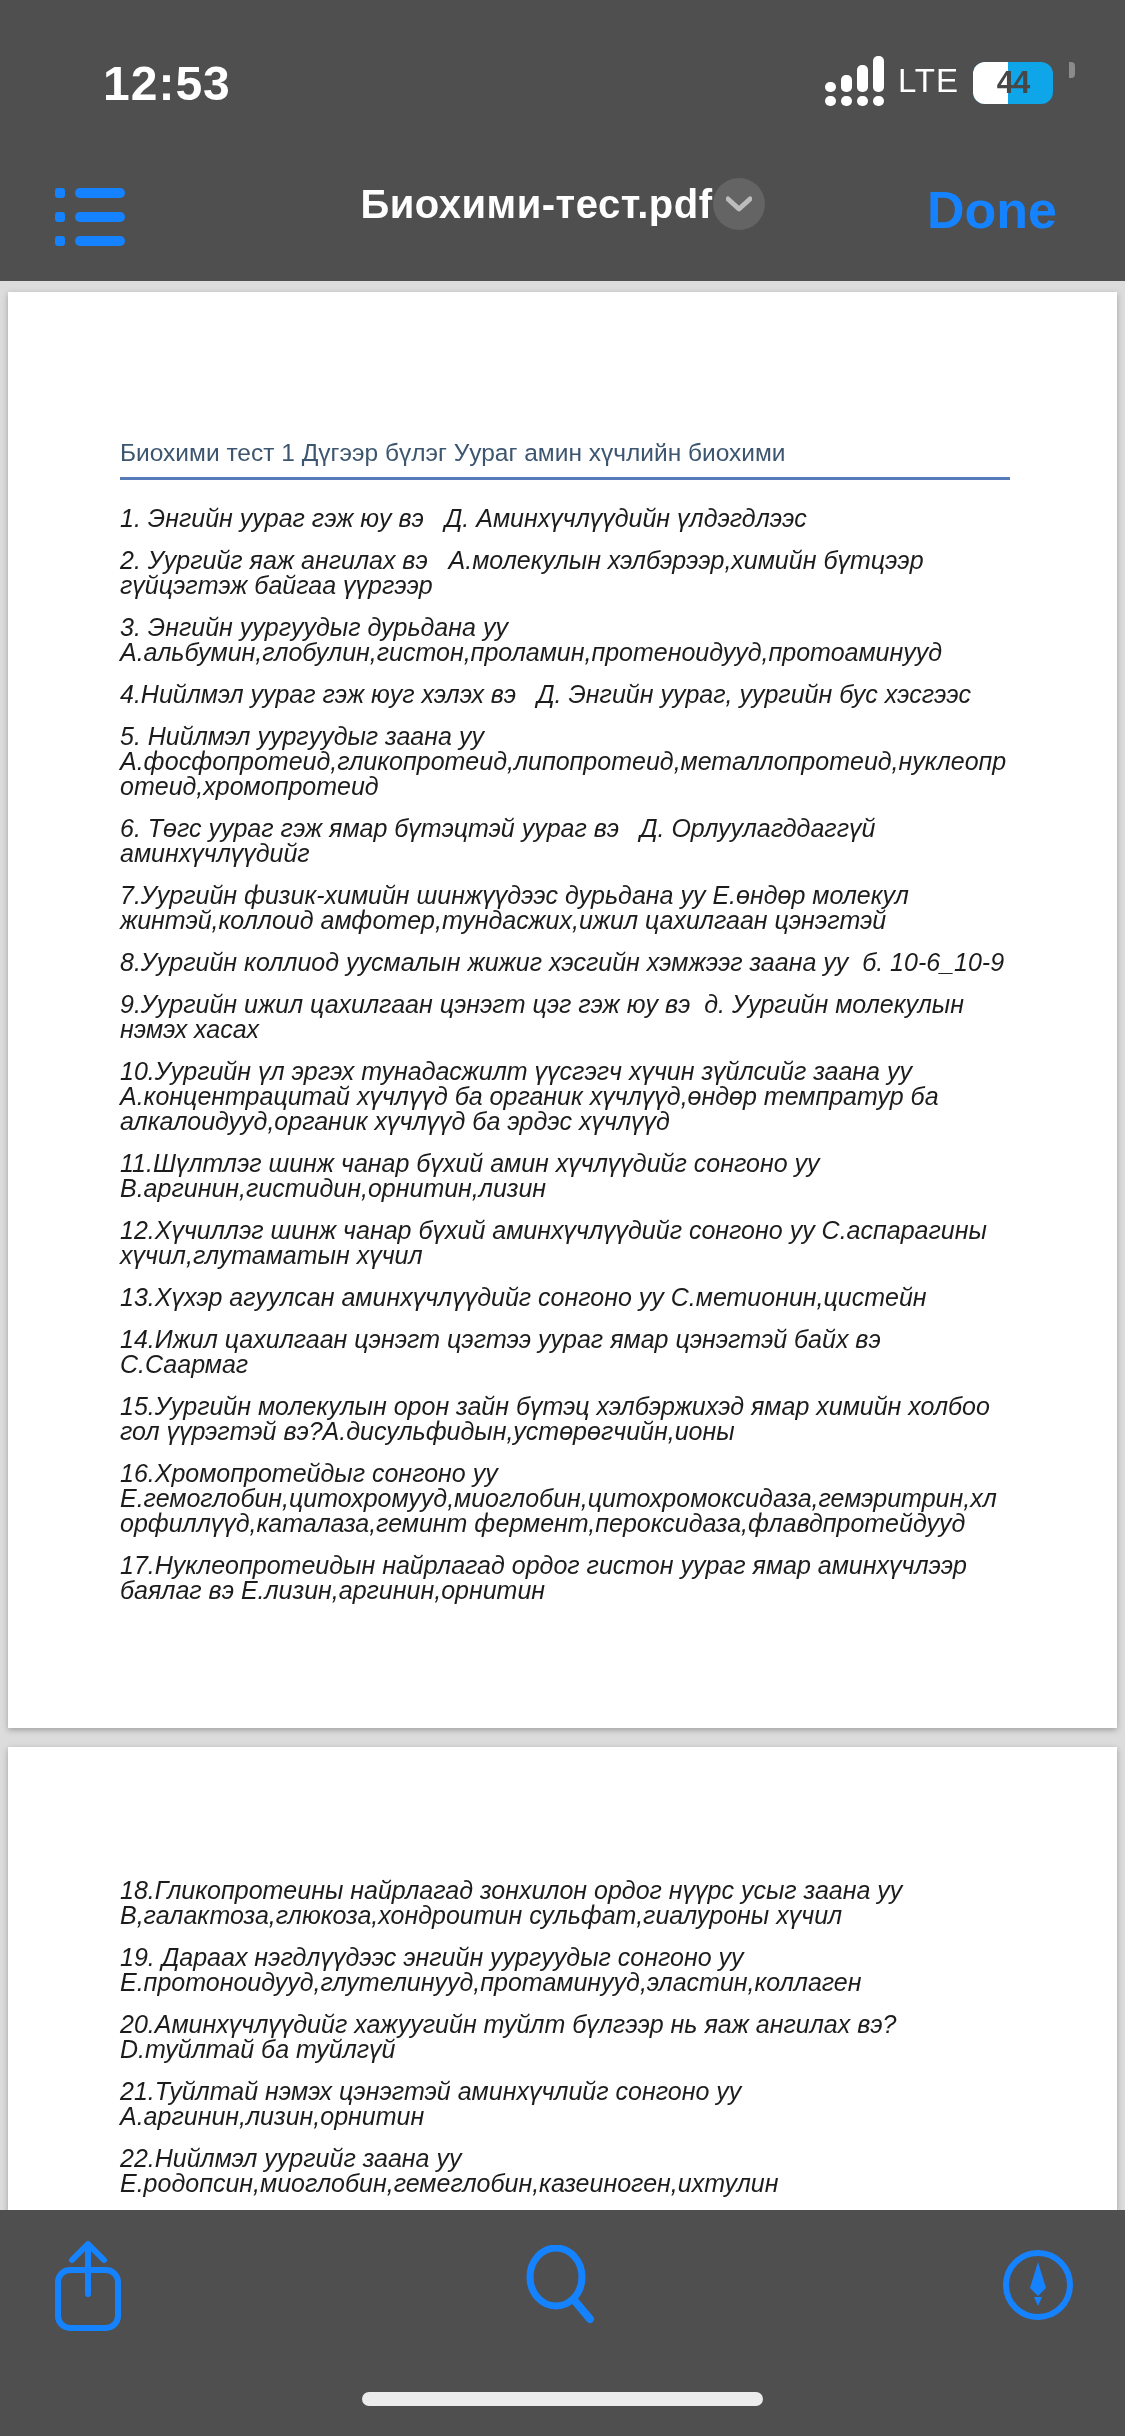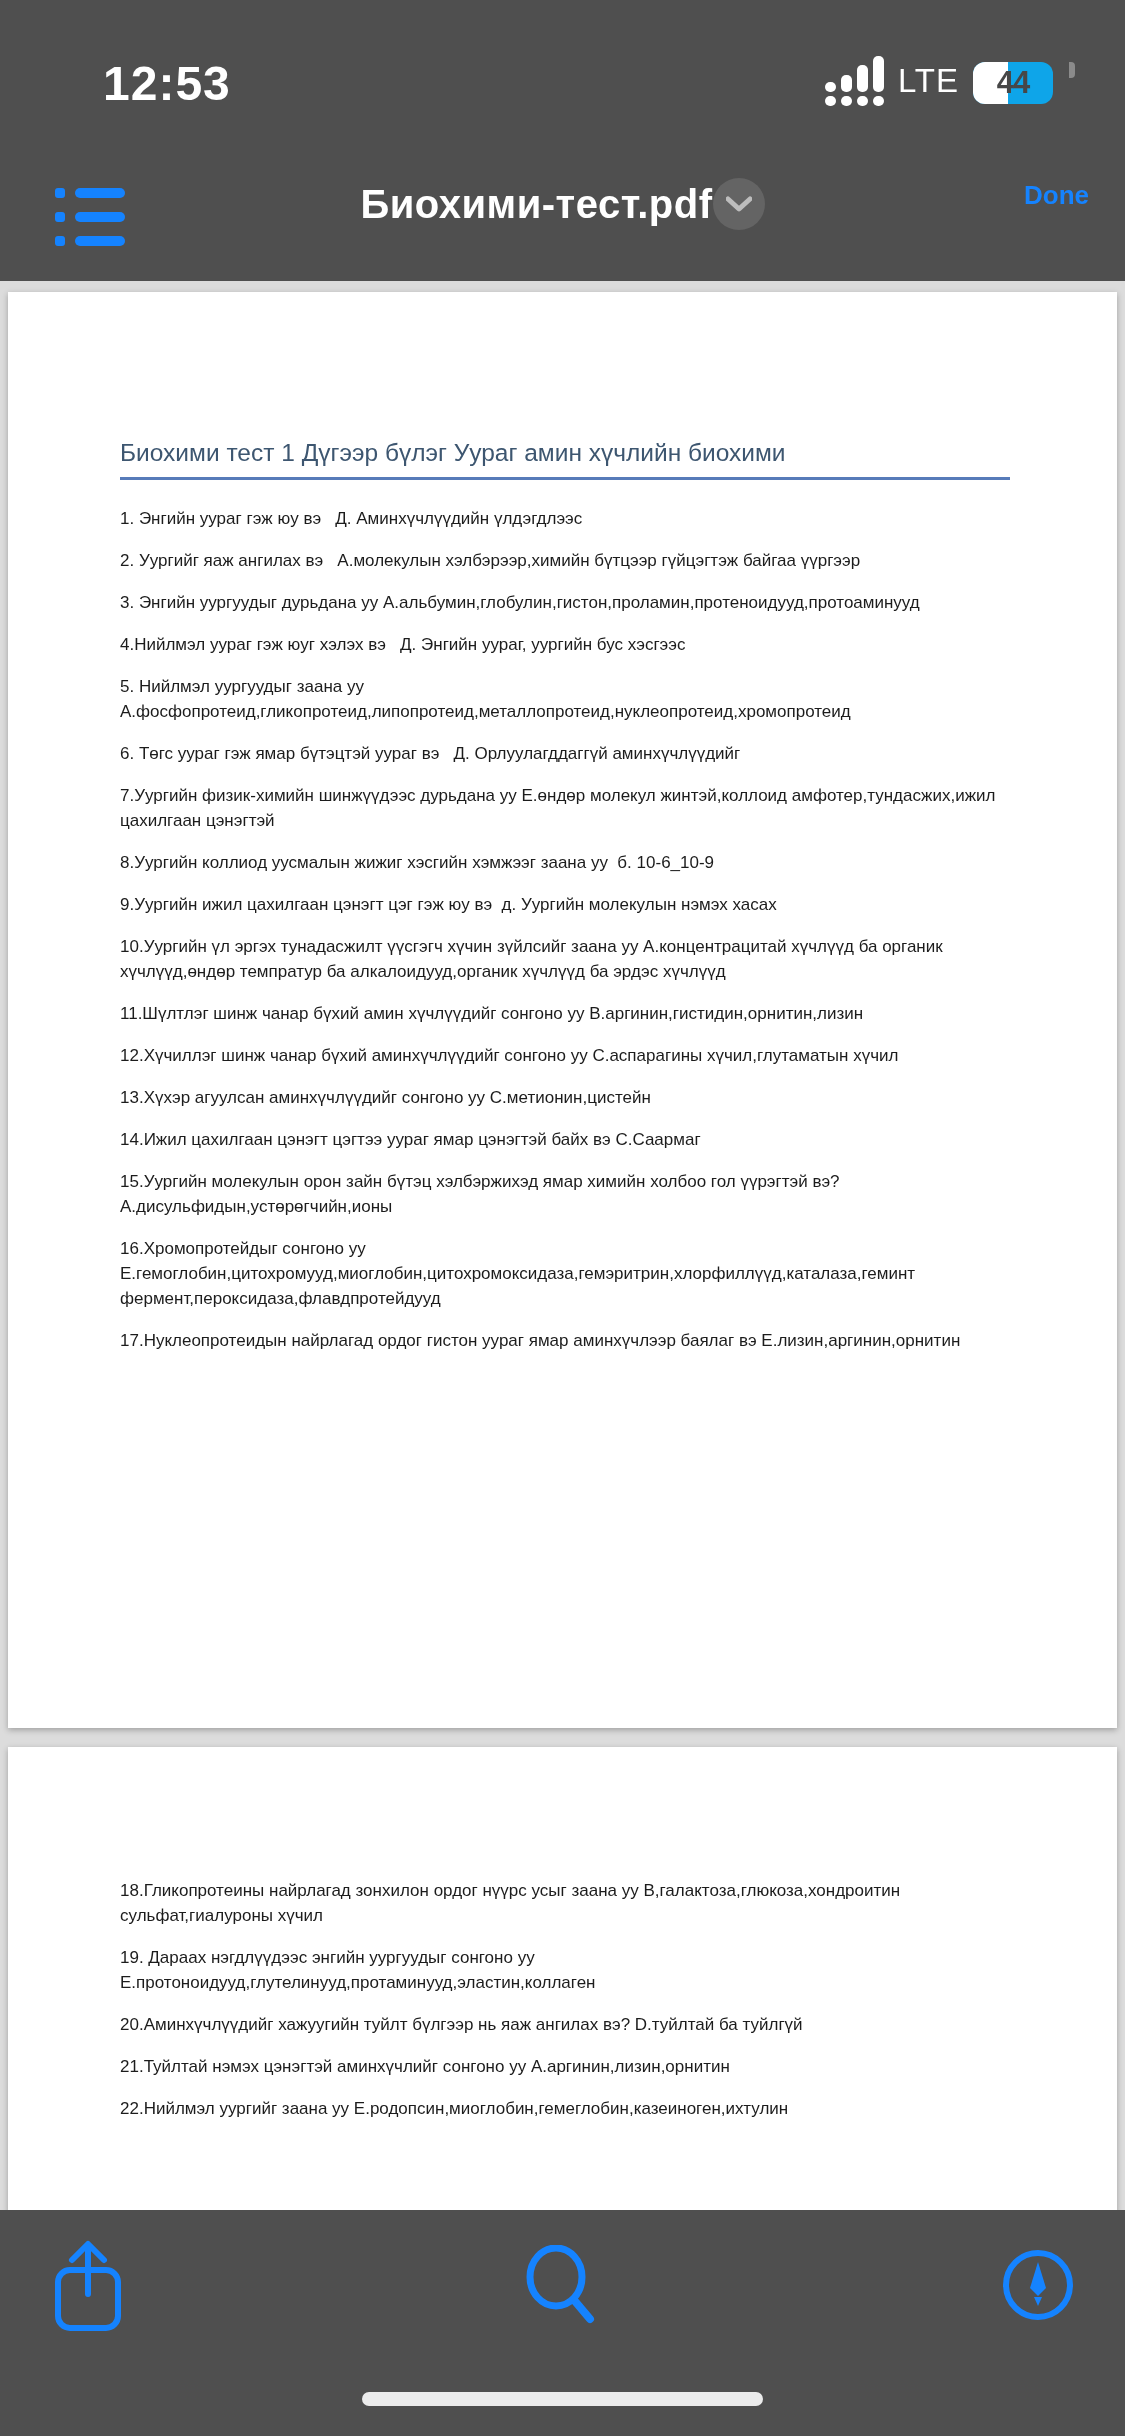--- a/index.html
+++ b/index.html
@@ -30,33 +30,33 @@
   .battery-fill{position:absolute;left:0;top:0;bottom:0;width:44%;background:#fff;}
   .battery-num{position:absolute;inset:0;display:flex;align-items:center;justify-content:center;
     color:#474747;font-size:31px;font-weight:700;letter-spacing:-1px;}
   .battery-cap{width:6px;height:16px;background:#8b8b8b;border-radius:0 4px 4px 0;margin-left:2px;}
 
   .navbar{position:absolute;top:120px;left:0;right:0;height:161px;}
   .thumb-btn{position:absolute;left:55px;top:66px;width:70px;height:62px;background:none;border:none;cursor:pointer;}
   .title-group{position:absolute;left:0;right:0;top:58px;display:flex;align-items:center;justify-content:center;}
   .doc-title{color:#fff;font-size:40px;font-weight:600;letter-spacing:0.5px;}
   .chev-circle{width:52px;height:52px;border-radius:50%;background:#646464;display:flex;align-items:center;justify-content:center;cursor:pointer;}
-  .done-btn{position:absolute;right:36px;top:60px;background:none;border:none;color:var(--accent);
-    font-size:26px;font-weight:600;font-family:"Liberation Sans",sans-serif;cursor:pointer;}
+  .done-btn{position:absolute;right:68px;top:60px;background:none;border:none;color:var(--accent);
+    font-size:52px;font-weight:600;font-family:"Liberation Sans",sans-serif;cursor:pointer;}
 
   
   .content{position:absolute;top:281px;left:0;width:1125px;height:2155px;background:var(--content-bg);z-index:1;}
   .page{position:absolute;left:8px;width:1109px;background:var(--page-bg);
     box-shadow:0 2px 6px rgba(0,0,0,0.28);}
   .page-1{top:11px;height:1436px;padding:148px 110px 0 112px;}
   .page-2{top:1466px;height:620px;padding:131px 110px 0 112px;}
   .doc-heading{color:var(--heading-text);font-size:24.5px;line-height:26px;
     border-bottom:3px solid var(--heading-underline);padding-bottom:11px;margin-bottom:26px;width:890px;}
-  .question{width:890px;color:var(--body-text);font-size:17px;line-height:25px;margin:0 0 17px 0;
-    white-space:pre-wrap;overflow-wrap:break-word;word-break:break-word;}
+  .question{width:890px;color:var(--body-text);font-size:25px;line-height:25px;margin:0 0 17px 0;
+    white-space:pre-wrap;overflow-wrap:break-word;word-break:break-word;font-style:italic;}
 
   
   .toolbar{position:absolute;left:0;top:2210px;width:1125px;height:226px;background:var(--chrome);z-index:40;}
   .tool-btn{position:absolute;top:20px;width:96px;height:110px;background:none;border:none;cursor:pointer;
     display:flex;align-items:center;justify-content:center;}
   .tool-share{left:40px;}
   .tool-search{left:514px;}
   .tool-markup{left:990px;}
   .home-indicator{position:absolute;left:362px;top:2392px;width:401px;height:14px;border-radius:8px;
     background:#ececec;z-index:50;cursor:grab;}

